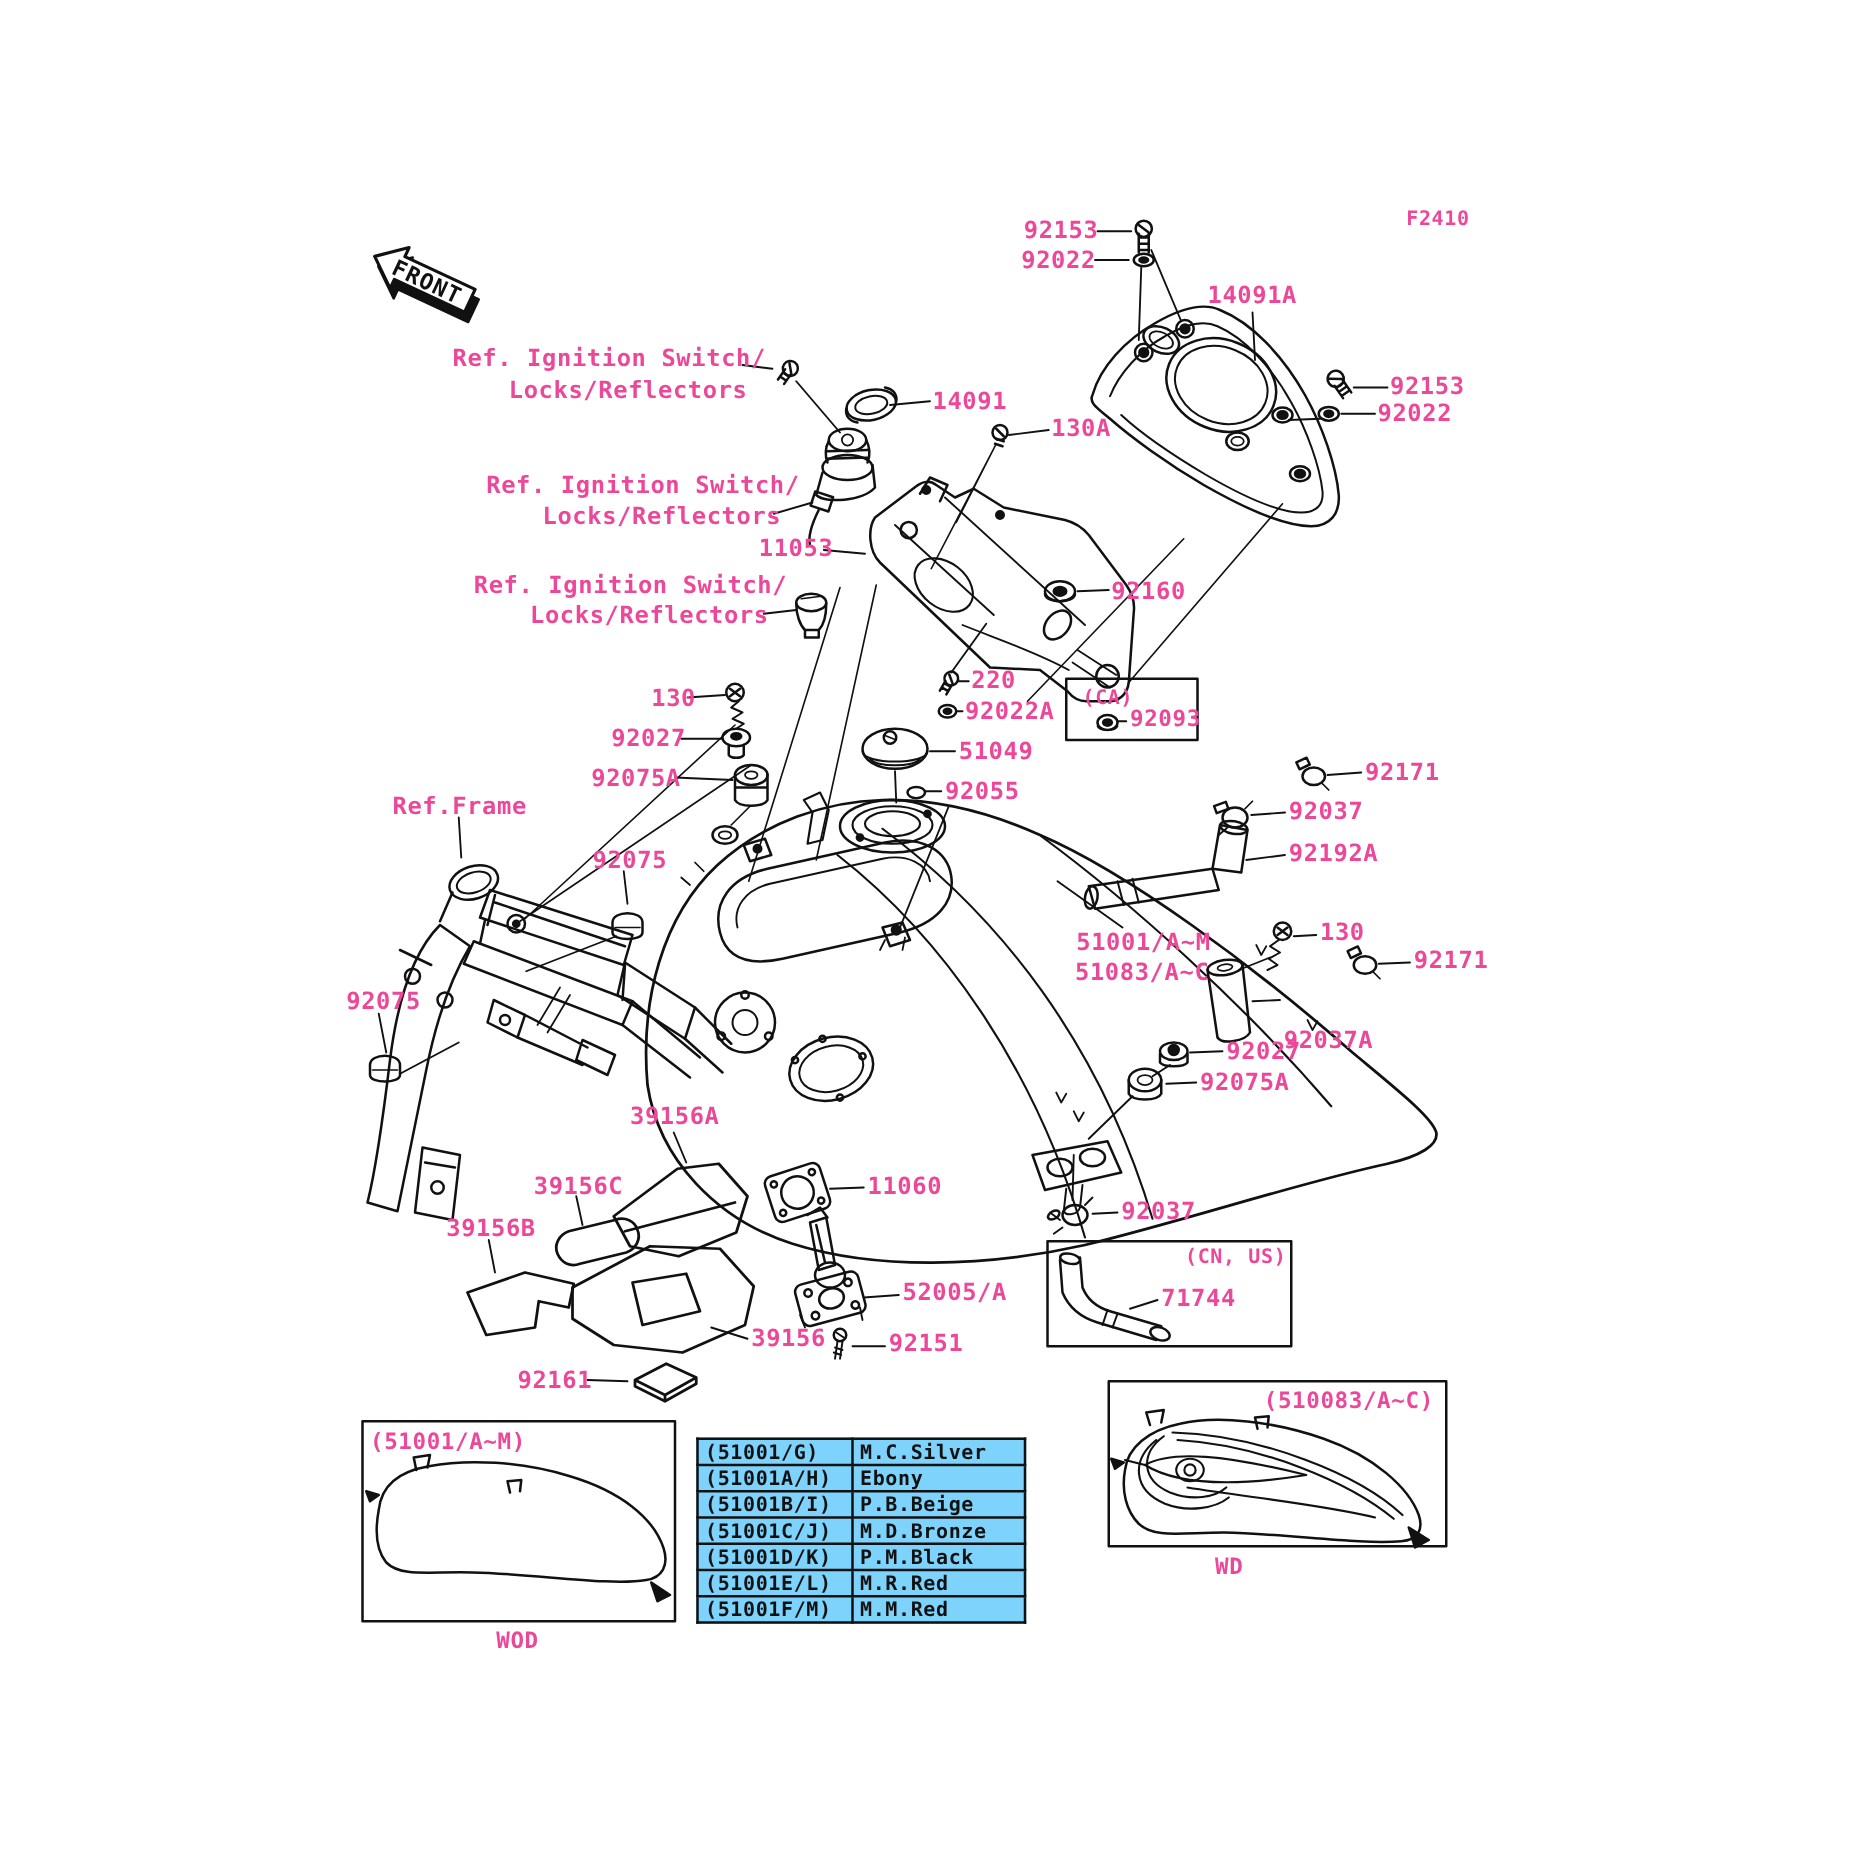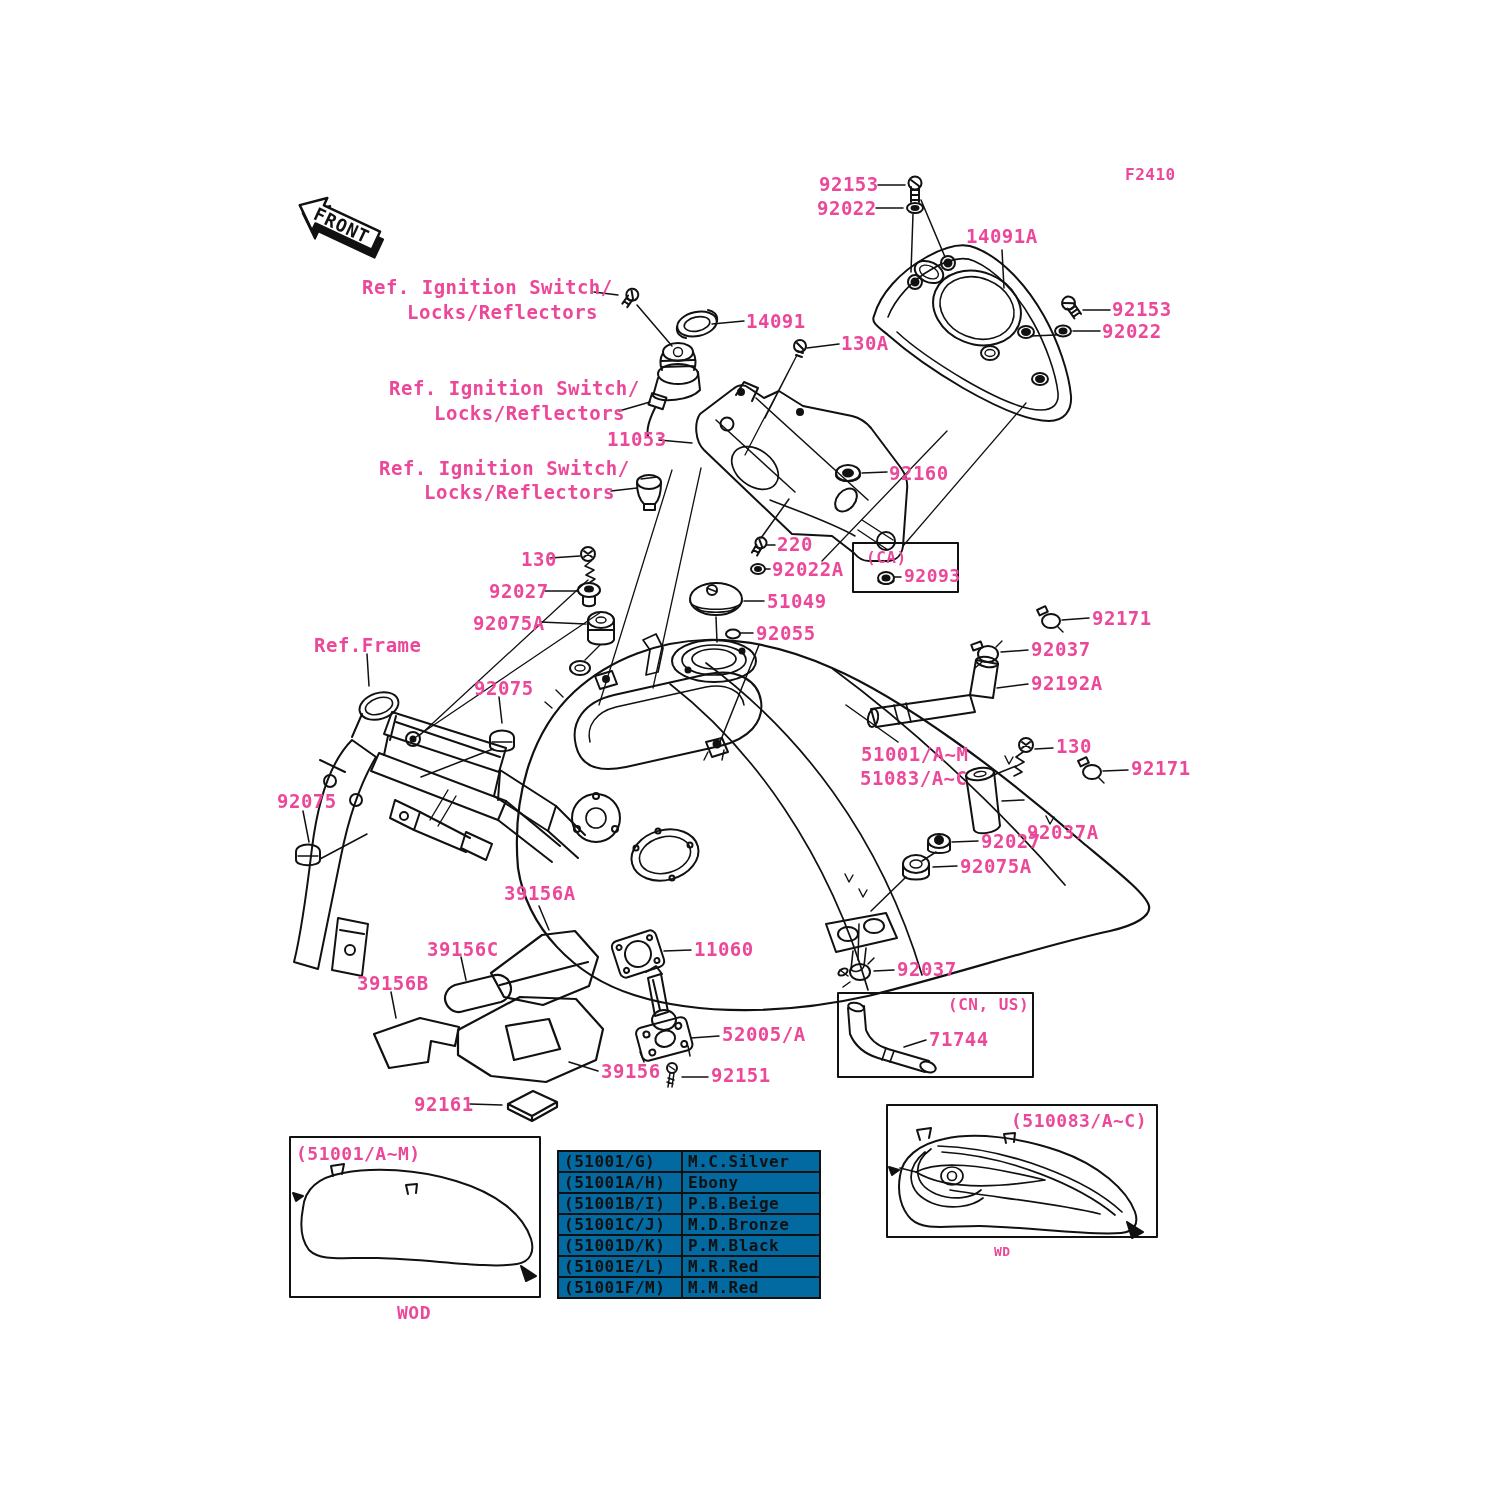--- a/index.html
+++ b/index.html
@@ -6,21 +6,21 @@
   .stage{
     position:relative;width:1500px;height:1500px;background:#ffffff;overflow:hidden;
     font-family:"DejaVu Sans Mono","Liberation Mono",monospace;
   }
   svg.art{position:absolute;left:0;top:0;}
   svg.art *{vector-effect:non-scaling-stroke;}
   .lbl{
     position:absolute;color:#ec4899;font-weight:bold;font-size:19px;line-height:1.05;
     letter-spacing:0.5px;white-space:pre;z-index:5;
   }
-  .ctable{position:absolute;border-collapse:collapse;background:#0369a1;z-index:6;}
+  .ctable{position:absolute;border-collapse:collapse;background:#7dd3fc;z-index:6;}
   .ctable td{
     border:2px solid #111;color:#111;font-weight:bold;font-size:16px;
     padding:0 5px;white-space:nowrap;letter-spacing:0.5px;
   }
   #tbl-main td{height:17px;}
   #tbl-right td{height:19px;}
   #tbl-main td:first-child{width:112px;text-align:left;}
   #tbl-main td:last-child{width:126px;}
   #tbl-right td:first-child{width:112px;}
   #tbl-right td:last-child{width:128px;}
@@ -423,21 +423,21 @@
       <div class="lbl" style="left: 897px; top: 960px;">92037</div>
       <div class="lbl" style="left: 722px; top: 1025px;">52005/A</div>
       <div class="lbl" style="left: 601px; top: 1062px;">39156</div>
       <div class="lbl" style="left: 711px; top: 1066px;">92151</div>
       <div class="lbl" style="left: 414px; top: 1095px;">92161</div>
       <div class="lbl" style="left: 948px; top: 997px; font-size: 16px;">(CN, US)</div>
       <div class="lbl" style="left: 929px; top: 1030px;">71744</div>
       <div class="lbl" style="left: 296px; top: 1145px; font-size: 18px;">(51001/A~M)</div>
       <div class="lbl" style="left: 397px; top: 1304px; font-size: 18px;">WOD</div>
       <div class="lbl" style="left: 1011px; top: 1112px; font-size: 18px;">(510083/A~C)</div>
-      <div class="lbl" style="left: 994px; top: 1245px; font-size: 13px;">WD</div>
+      <div class="lbl" style="left: 972px; top: 1245px; font-size: 18px;">WD</div>
     </div>
 
 <table class="ctable" id="tbl-main" style="left:557px;top:1150px;">
       <tbody>
         <tr>
           <td>(51001/G)</td>
           <td>M.C.Silver</td>
         </tr>
         <tr>
           <td>(51001A/H)</td>

